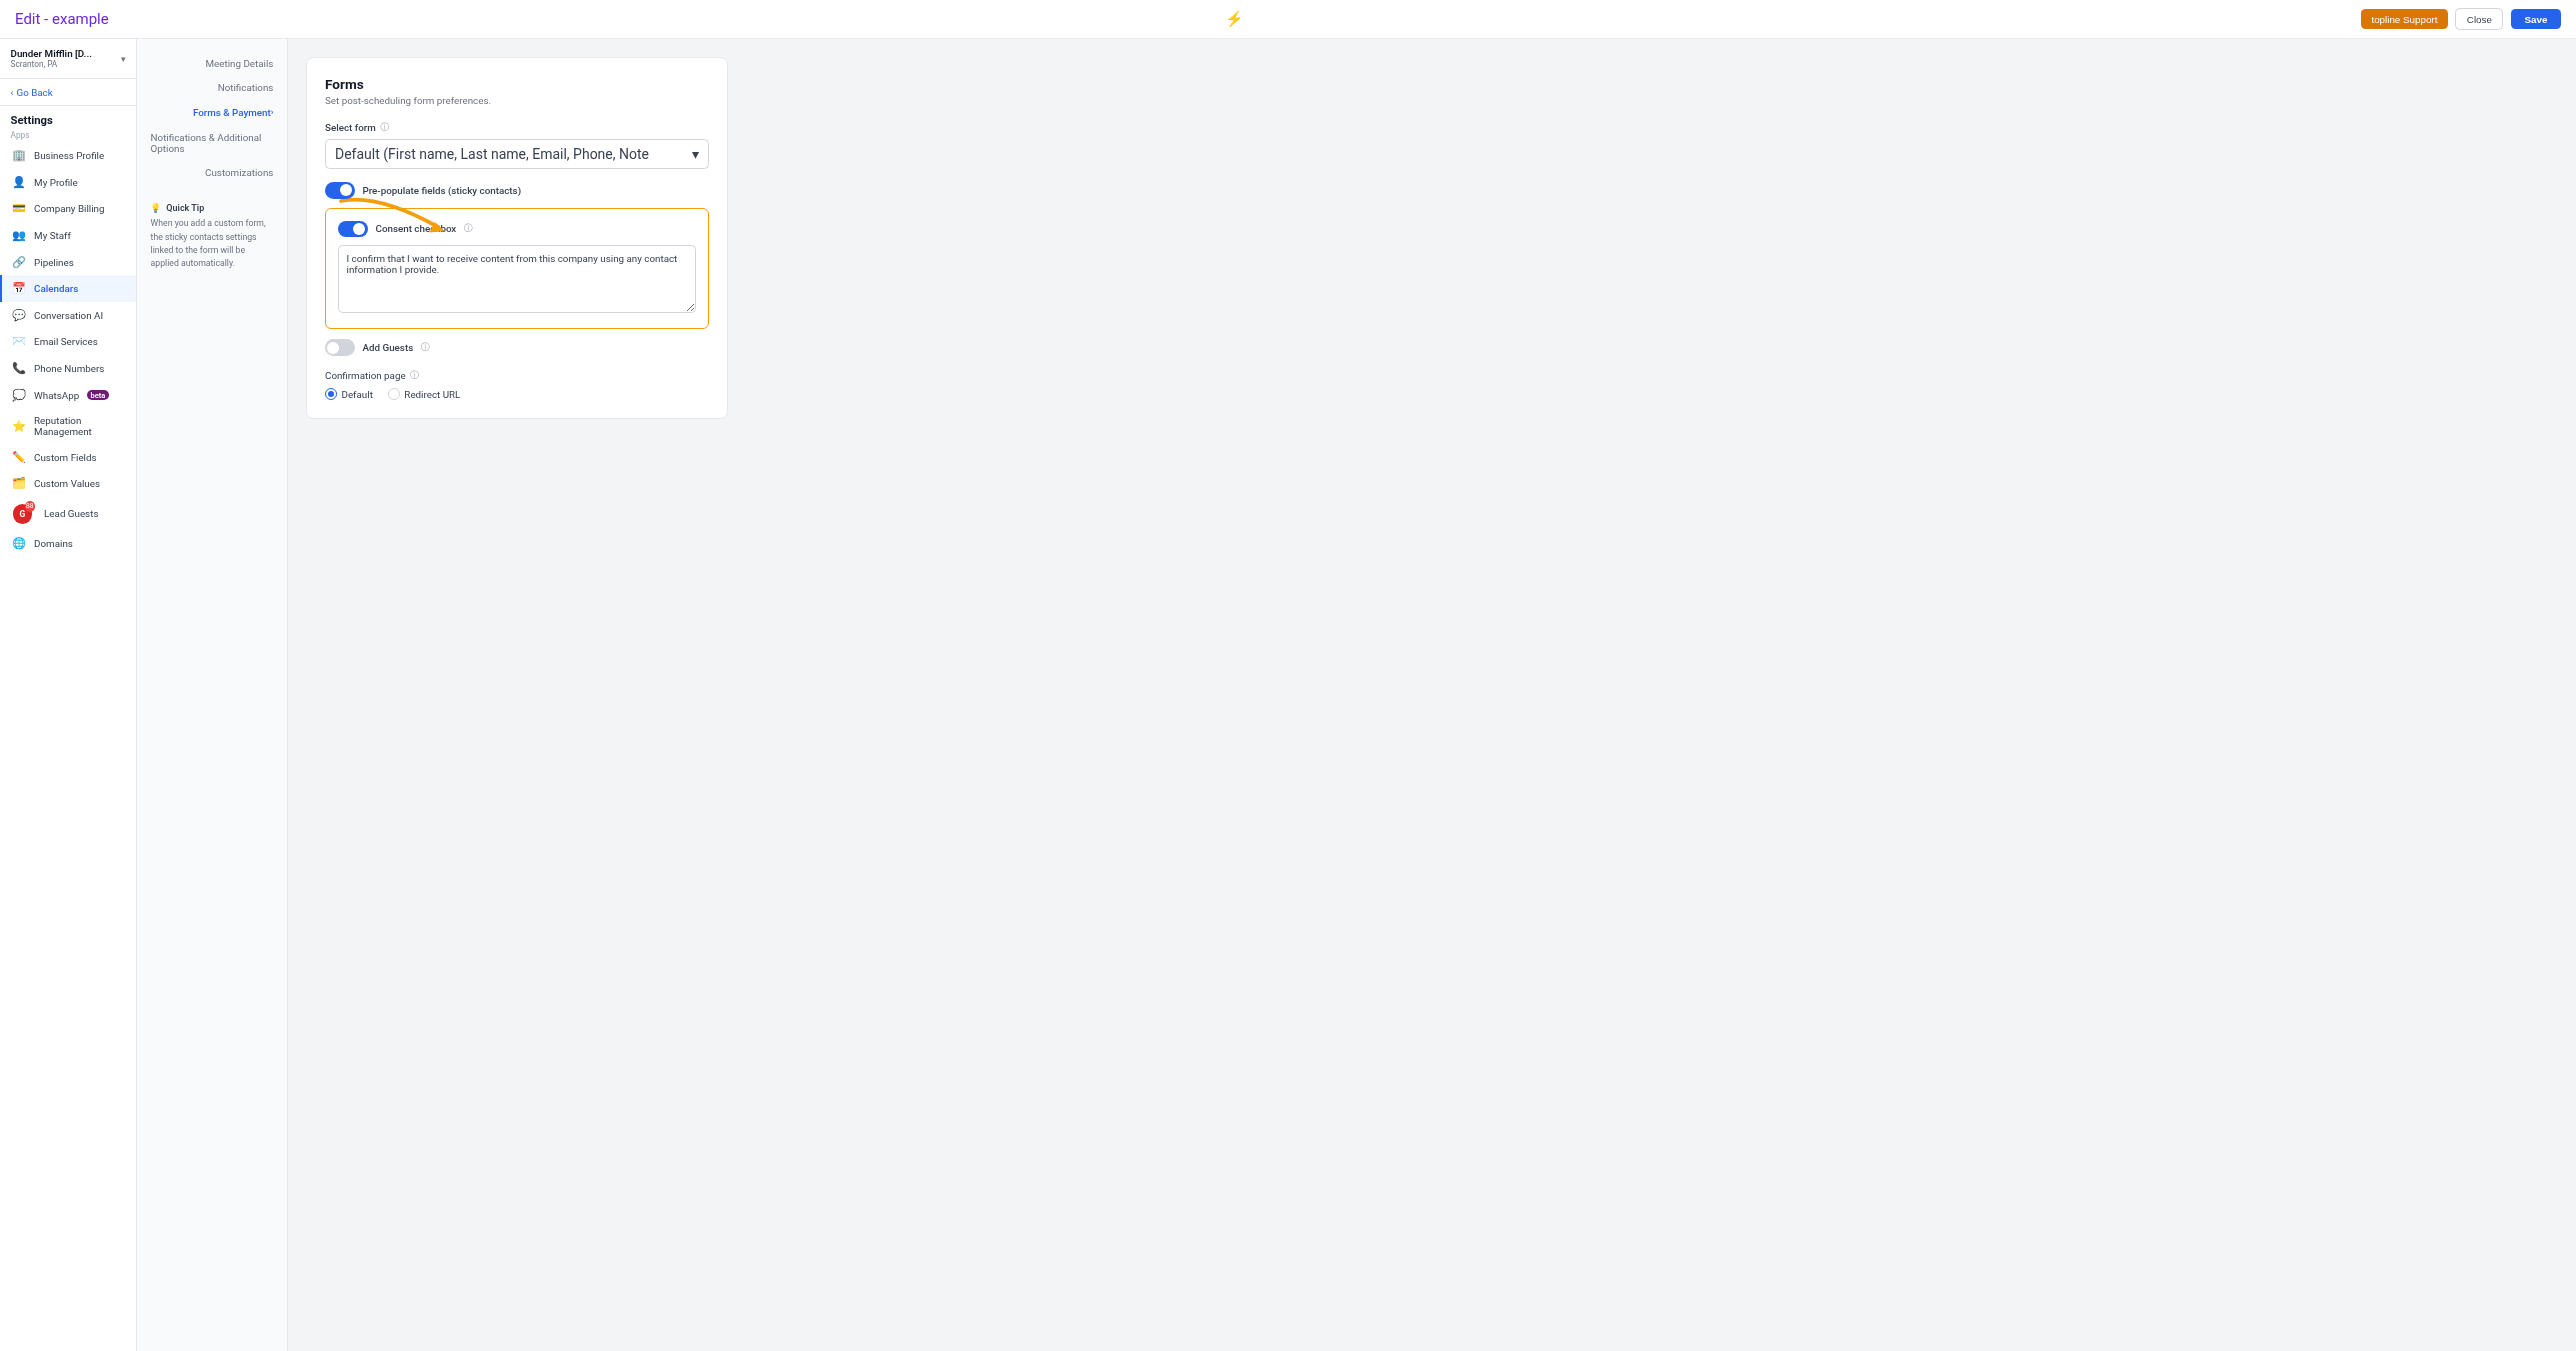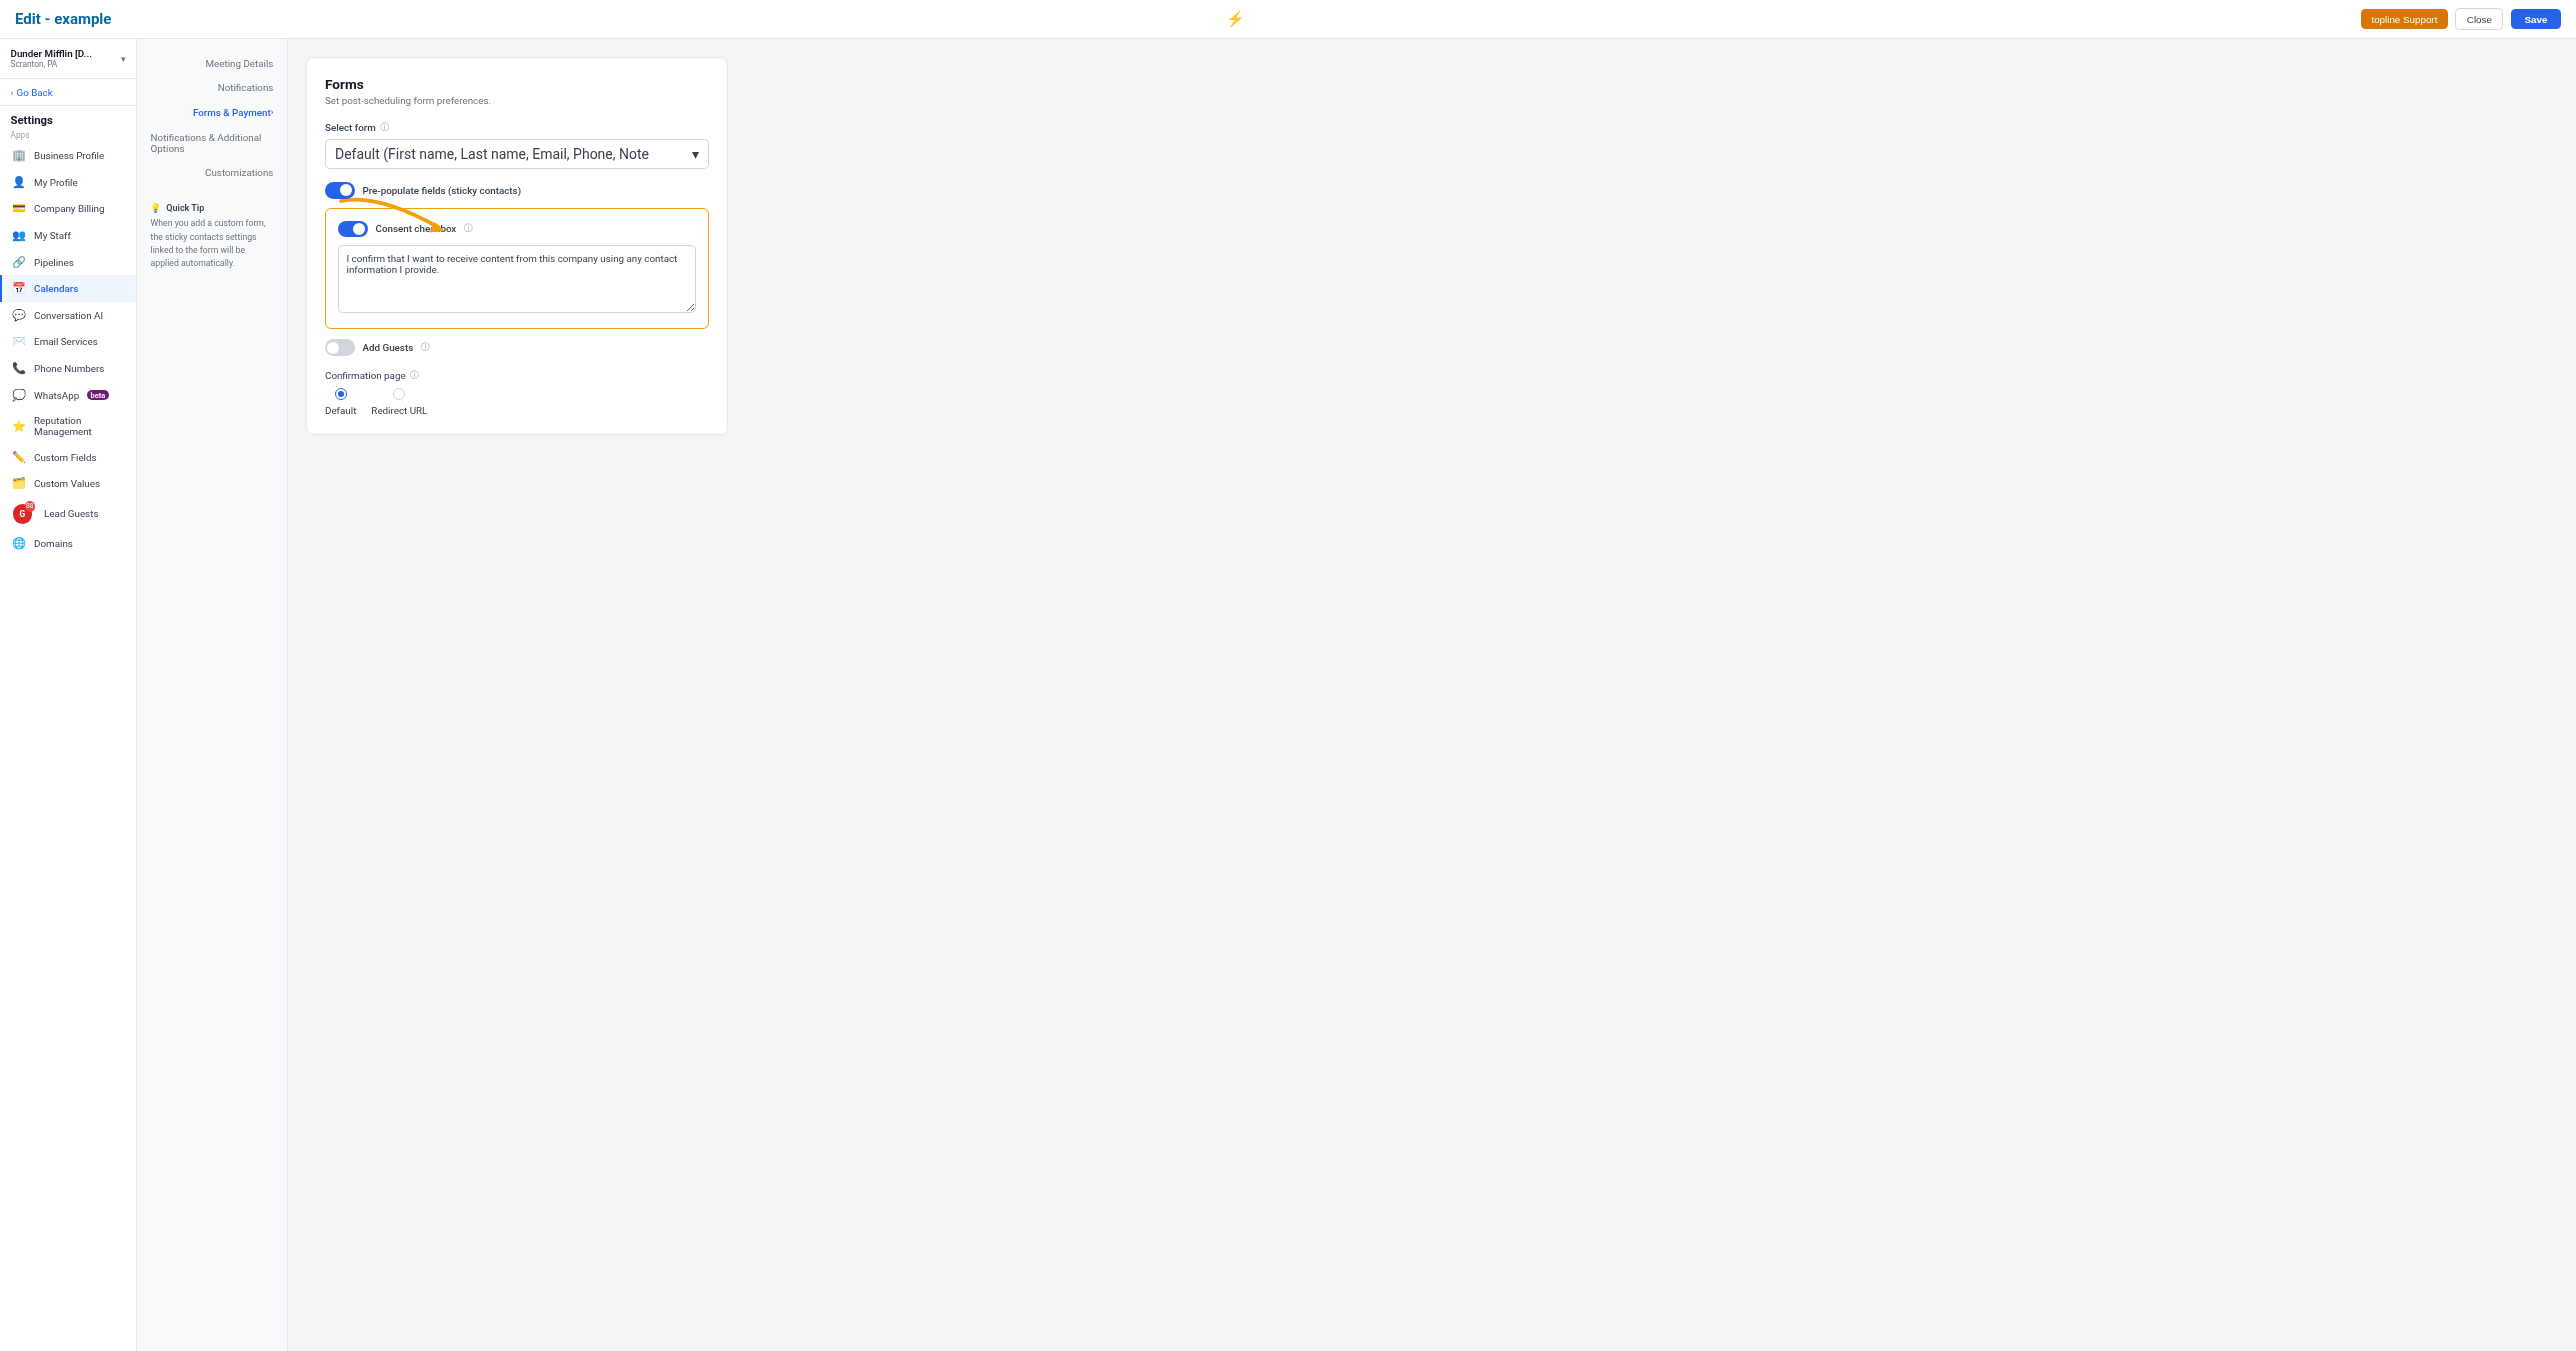--- a/index.html
+++ b/index.html
@@ -4,21 +4,21 @@
   <style>
     * { box-sizing: border-box; margin: 0; padding: 0; }
     body { font-family: -apple-system, BlinkMacSystemFont, 'Segoe UI', Roboto, sans-serif; background: #f3f4f6; display: flex; flex-direction: column; height: 100vh; overflow: hidden; }
 
     
     .topbar {
       display: flex; align-items: center; justify-content: space-between;
       background: #fff; border-bottom: 0.8px solid #e5e7eb; padding: 6px 15px; height: 39px; flex-shrink: 0;
     }
     .topbar-left { display: flex; align-items: center; gap: 9px; }
-    .topbar-title { font-size: 15px; font-weight: 700; color: #0369a1; }
+    .topbar-title { font-size: 15px; font-weight: 400; color: #6d28d9; }
     .topbar-right { display: flex; align-items: center; gap: 7.5px; }
     .support-btn { background: #d97706; color: #fff; border: none; padding: 4.5px 10.5px; border-radius: 4.5px; font-size: 9.8px; cursor: pointer; }
     .close-btn { background: #fff; color: #374151; border: 0.8px solid #d1d5db; padding: 4.5px 10.5px; border-radius: 4.5px; font-size: 9.8px; cursor: pointer; }
     .save-btn { background: #2563eb; color: #fff; border: none; padding: 4.5px 13.6px; border-radius: 4.5px; font-size: 9.8px; cursor: pointer; font-weight: 600; }
 
     
     .main-layout { display: flex; flex: 1; overflow: hidden; }
 
     
     .sidebar {
@@ -106,21 +106,21 @@
 
     
     .arrow-annotation {
       position: absolute; top: 147px; left: 45px; pointer-events: none;
     }
 
     
     .confirm-section { margin-top: 13.6px; }
     .confirm-label { font-size: 9.8px; color: #374151; font-weight: 400; margin-bottom: 6px; display: flex; align-items: center; gap: 4.5px; }
     .radio-group { display: flex; align-items: center; gap: 15px; }
-    .radio-item { display: flex; align-items: center; gap: 4.5px; font-size: 9.8px; color: #374151; cursor: pointer; flex-direction: column; }
+    .radio-item { display: flex; align-items: center; gap: 4.5px; font-size: 9.8px; color: #374151; cursor: pointer; }
     .radio-dot { width: 12px; height: 12px; border-radius: 50%; border: 1.5px solid #2563eb; display: flex; align-items: center; justify-content: center; }
     .radio-dot.checked::after { content: ''; width: 6px; height: 6px; background: #2563eb; border-radius: 50%; }
     .radio-dot.unchecked { border-color: #d1d5db; }
   </style>
 </head>
 <body>
 
 <div class="topbar">
   <div class="topbar-left">
     <span class="topbar-title">Edit - example</span>

